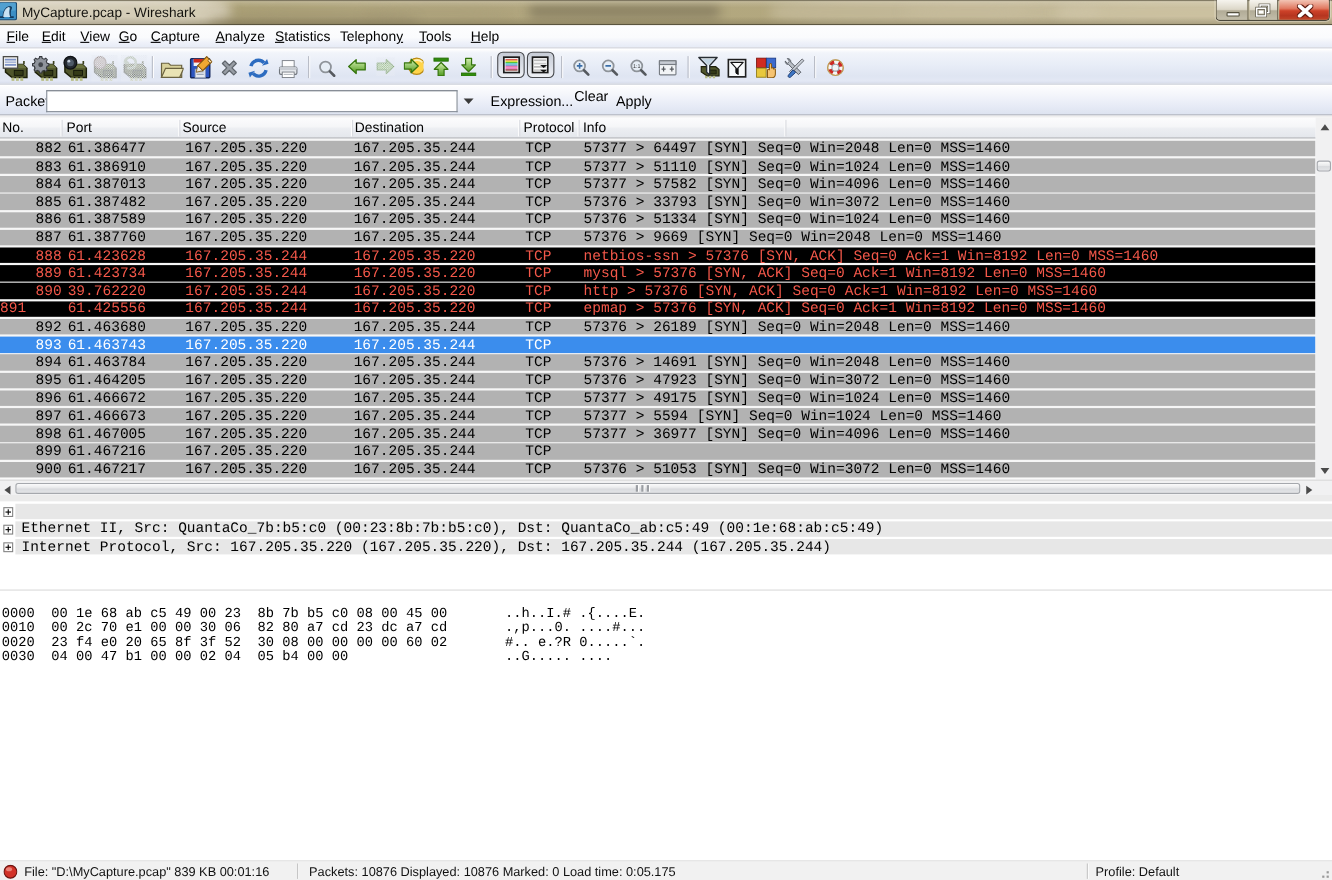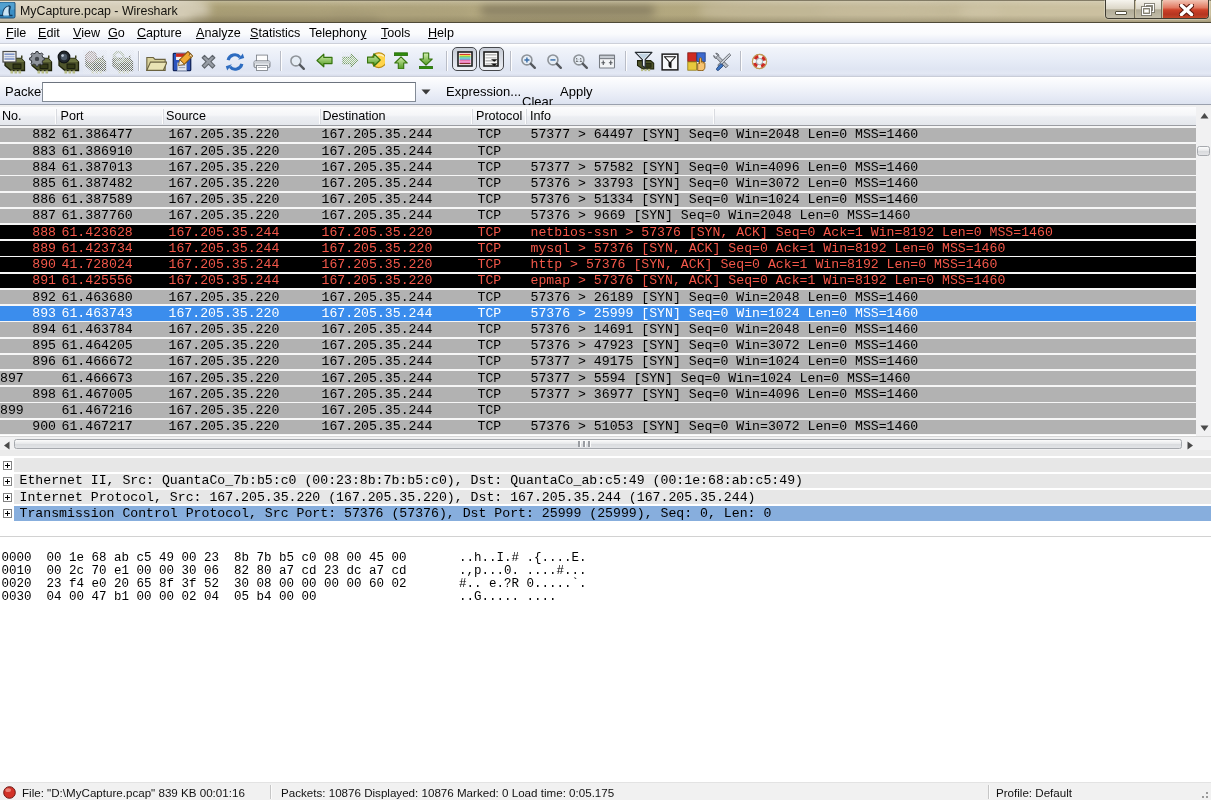--- a/index.html
+++ b/index.html
@@ -364,21 +364,21 @@
       <circle cx="12" cy="12" r="8.9" fill="none" stroke="#c8a45e" stroke-width="1"></circle>
     </svg>
 </div>
 <div id="filterbar" class="abs">
 <span class="abs" style="left:5px;top:6px">Packets:</span>
 <div class="abs" style="left:41.5px;top:4px;width:374px;height:20px;background:#fff;border:1px solid #838b96;border-top-color:#6c737e"></div>
 <svg class="abs" style="left:421px;top:11px" width="10" height="6" viewBox="0 0 10 6">
       <path d="M0.5,0.5 L9.5,0.5 L5,5.5 Z" fill="#3a3a3a"></path>
     </svg>
 <span class="abs" style="left:446px;top:6px">Expression...</span>
-<span class="abs" style="left:522px;top:16px">Clear</span>
+<span class="abs" style="left:522px;top:2px">Clear</span>
 <span class="abs" style="left:560px;top:6px">Apply</span>
 </div>
 <div id="gap" class="abs"></div>
 <div id="lheader" class="abs">
 <span style="left:2px">No.</span>
 <span style="left:60.5px">Port</span>
 <span style="left:166px">Source</span>
 <span style="left:322.5px">Destination</span>
 <span style="left:476px">Protocol</span>
 <span style="left:530px">Info</span>
@@ -399,20 +399,21 @@
       <span style="left:477.5px">TCP</span>
       <span style="left:530.5px">57377 &gt; 64497 [SYN] Seq=0 Win=2048 Len=0 MSS=1460</span>
     </div>
 <div class="prow rg" style="top:16.2px">
       <div class="band"></div>
       <span style="left:0;width:56px;text-align:right">883</span>
       <span style="left:61.5px">61.386910</span>
       <span style="left:168.5px">167.205.35.220</span>
       <span style="left:321.5px">167.205.35.244</span>
       <span style="left:477.5px">TCP</span>
+      <span style="left:530.5px">57377 &gt; 51110 [SYN] Seq=0 Win=1024 Len=0 MSS=1460</span>
     </div>
 <div class="prow rg" style="top:32.4px">
       <div class="band"></div>
       <span style="left:0;width:56px;text-align:right">884</span>
       <span style="left:61.5px">61.387013</span>
       <span style="left:168.5px">167.205.35.220</span>
       <span style="left:321.5px">167.205.35.244</span>
       <span style="left:477.5px">TCP</span>
       <span style="left:530.5px">57377 &gt; 57582 [SYN] Seq=0 Win=4096 Len=0 MSS=1460</span>
     </div>
@@ -457,29 +458,29 @@
       <span style="left:0;width:56px;text-align:right">889</span>
       <span style="left:61.5px">61.423734</span>
       <span style="left:168.5px">167.205.35.244</span>
       <span style="left:321.5px">167.205.35.220</span>
       <span style="left:477.5px">TCP</span>
       <span style="left:530.5px">mysql &gt; 57376 [SYN, ACK] Seq=0 Ack=1 Win=8192 Len=0 MSS=1460</span>
     </div>
 <div class="prow rb" style="top:129.8px">
       <div class="band"></div>
       <span style="left:0;width:56px;text-align:right">890</span>
-      <span style="left:61.5px">41.728024</span>
+      <span style="left:61.5px">39.762220</span>
       <span style="left:168.5px">167.205.35.244</span>
       <span style="left:321.5px">167.205.35.220</span>
       <span style="left:477.5px">TCP</span>
       <span style="left:530.5px">http &gt; 57376 [SYN, ACK] Seq=0 Ack=1 Win=8192 Len=0 MSS=1460</span>
     </div>
 <div class="prow rb" style="top:146.0px">
       <div class="band"></div>
-      <span style="left:0;width:56px;text-align:right">891</span>
+      <span style="left:0;width:56px;text-align:left">891</span>
       <span style="left:61.5px">61.425556</span>
       <span style="left:168.5px">167.205.35.244</span>
       <span style="left:321.5px">167.205.35.220</span>
       <span style="left:477.5px">TCP</span>
       <span style="left:530.5px">epmap &gt; 57376 [SYN, ACK] Seq=0 Ack=1 Win=8192 Len=0 MSS=1460</span>
     </div>
 <div class="prow rg" style="top:162.2px">
       <div class="band"></div>
       <span style="left:0;width:56px;text-align:right">892</span>
       <span style="left:61.5px">61.463680</span>
@@ -488,21 +489,20 @@
       <span style="left:477.5px">TCP</span>
       <span style="left:530.5px">57376 &gt; 26189 [SYN] Seq=0 Win=2048 Len=0 MSS=1460</span>
     </div>
 <div class="prow rs" style="top:178.4px">
       <div class="band"></div>
       <span style="left:0;width:56px;text-align:right">893</span>
       <span style="left:61.5px">61.463743</span>
       <span style="left:168.5px">167.205.35.220</span>
       <span style="left:321.5px">167.205.35.244</span>
       <span style="left:477.5px">TCP</span>
-      <span style="left:530.5px">57376 &gt; 25999 [SYN] Seq=0 Win=1024 Len=0 MSS=1460</span>
     </div>
 <div class="prow rg" style="top:194.6px">
       <div class="band"></div>
       <span style="left:0;width:56px;text-align:right">894</span>
       <span style="left:61.5px">61.463784</span>
       <span style="left:168.5px">167.205.35.220</span>
       <span style="left:321.5px">167.205.35.244</span>
       <span style="left:477.5px">TCP</span>
       <span style="left:530.5px">57376 &gt; 14691 [SYN] Seq=0 Win=2048 Len=0 MSS=1460</span>
     </div>
@@ -519,39 +519,39 @@
       <div class="band"></div>
       <span style="left:0;width:56px;text-align:right">896</span>
       <span style="left:61.5px">61.466672</span>
       <span style="left:168.5px">167.205.35.220</span>
       <span style="left:321.5px">167.205.35.244</span>
       <span style="left:477.5px">TCP</span>
       <span style="left:530.5px">57377 &gt; 49175 [SYN] Seq=0 Win=1024 Len=0 MSS=1460</span>
     </div>
 <div class="prow rg" style="top:243.3px">
       <div class="band"></div>
-      <span style="left:0;width:56px;text-align:left">897</span>
+      <span style="left:0;width:56px;text-align:right">897</span>
       <span style="left:61.5px">61.466673</span>
       <span style="left:168.5px">167.205.35.220</span>
       <span style="left:321.5px">167.205.35.244</span>
       <span style="left:477.5px">TCP</span>
       <span style="left:530.5px">57377 &gt; 5594 [SYN] Seq=0 Win=1024 Len=0 MSS=1460</span>
     </div>
 <div class="prow rg" style="top:259.5px">
       <div class="band"></div>
       <span style="left:0;width:56px;text-align:right">898</span>
       <span style="left:61.5px">61.467005</span>
       <span style="left:168.5px">167.205.35.220</span>
       <span style="left:321.5px">167.205.35.244</span>
       <span style="left:477.5px">TCP</span>
       <span style="left:530.5px">57377 &gt; 36977 [SYN] Seq=0 Win=4096 Len=0 MSS=1460</span>
     </div>
 <div class="prow rg" style="top:275.7px">
       <div class="band"></div>
-      <span style="left:0;width:56px;text-align:left">899</span>
+      <span style="left:0;width:56px;text-align:right">899</span>
       <span style="left:61.5px">61.467216</span>
       <span style="left:168.5px">167.205.35.220</span>
       <span style="left:321.5px">167.205.35.244</span>
       <span style="left:477.5px">TCP</span>
     </div>
 <div class="prow rg" style="top:292.0px">
       <div class="band"></div>
       <span style="left:0;width:56px;text-align:right">900</span>
       <span style="left:61.5px">61.467217</span>
       <span style="left:168.5px">167.205.35.220</span>
@@ -589,25 +589,20 @@
     </div>
 <div class="drow" style="top:16.3px">
       <div class="dband"></div>
       <div class="exp"></div>
       <div class="txt">Ethernet II, Src: QuantaCo_7b:b5:c0 (00:23:8b:7b:b5:c0), Dst: QuantaCo_ab:c5:49 (00:1e:68:ab:c5:49)</div>
     </div>
 <div class="drow" style="top:32.6px">
       <div class="dband"></div>
       <div class="exp"></div>
       <div class="txt">Internet Protocol, Src: 167.205.35.220 (167.205.35.220), Dst: 167.205.35.244 (167.205.35.244)</div>
-    </div>
-<div class="drow" style="top:48.9px">
-      <div class="dband sel"></div>
-      <div class="exp"></div>
-      <div class="txt">Transmission Control Protocol, Src Port: 57376 (57376), Dst Port: 25999 (25999), Seq: 0, Len: 0</div>
     </div>
 </div>
 <div id="hexline" class="abs"></div>
 <div id="hexpane" class="abs mono">
 <div class="hx" style="top:14.5px">0000  00 1e 68 ab c5 49 00 23  8b 7b b5 c0 08 00 45 00       ..h..I.# .{....E.</div>
 <div class="hx" style="top:27.5px">0010  00 2c 70 e1 00 00 30 06  82 80 a7 cd 23 dc a7 cd       .,p...0. ....#...</div>
 <div class="hx" style="top:40.5px">0020  23 f4 e0 20 65 8f 3f 52  30 08 00 00 00 00 60 02       #.. e.?R 0.....`.</div>
 <div class="hx" style="top:53.5px">0030  04 00 47 b1 00 00 02 04  05 b4 00 00                   ..G..... ....</div>
 </div>
 <div id="statusbar" class="abs">

